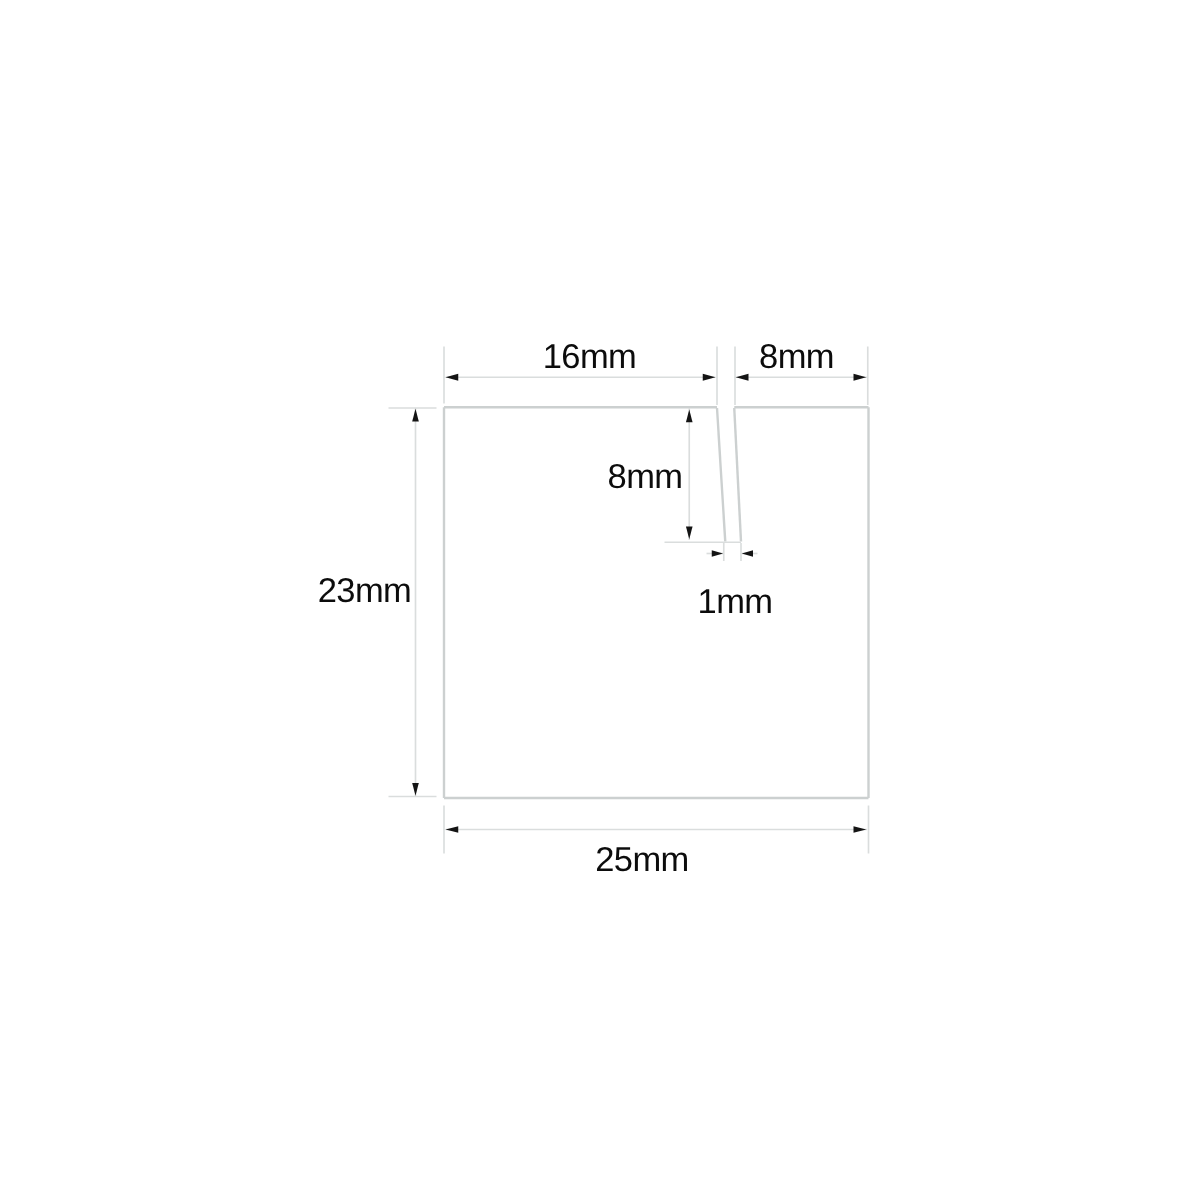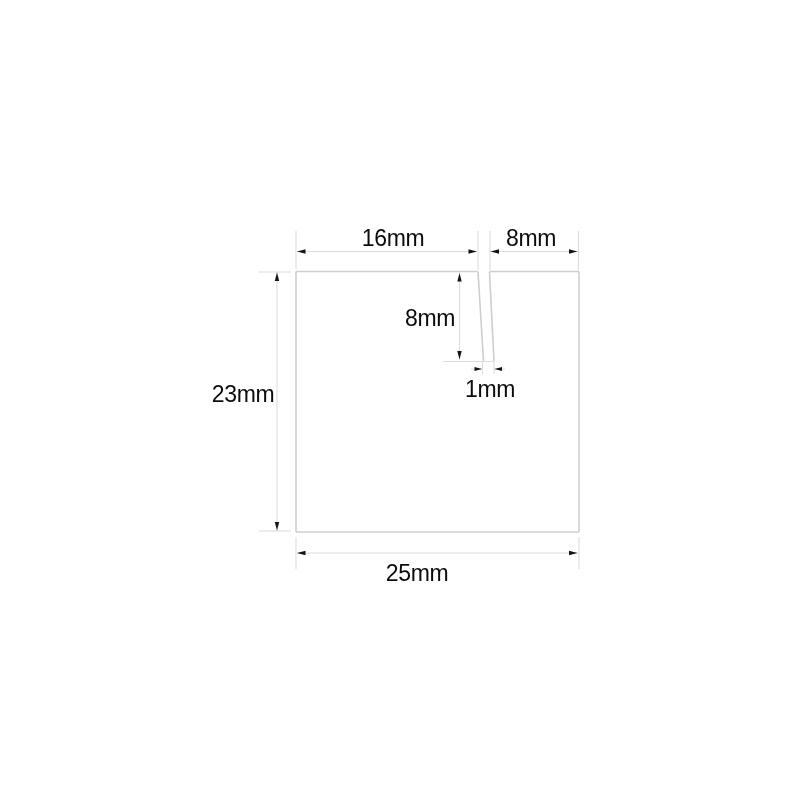--- a/index.html
+++ b/index.html
@@ -22,23 +22,23 @@
     font-size:23px;
     line-height:1;
     color:#0c0c0c;
     letter-spacing:-0.4px;
     white-space:nowrap;
     user-select:none;
   }
   #lbl-top-width   {left:393px;top:238px}
   #lbl-top-right   {left:531px;top:238px}
   #lbl-left-height {left:243px;top:394px}
-  #lbl-bottom-width{left:417px;top:573px}
+  #lbl-bottom-width{left:428px;top:573px}
   #lbl-slot-depth  {left:430px;top:318px}
-  #lbl-slot-width  {left:490px;top:389px}
+  #lbl-slot-width  {left:490px;top:401px}
 </style>
 </head>
 <body>
 
 <div class="canvas">
 
   <svg class="drawing" width="800" height="800" viewBox="0 0 800 800" aria-hidden="true">
 
     <g stroke="#ccd0d0" stroke-width="1.6" fill="none">
       <path d="M296,271.5 L478,271.5"></path>

